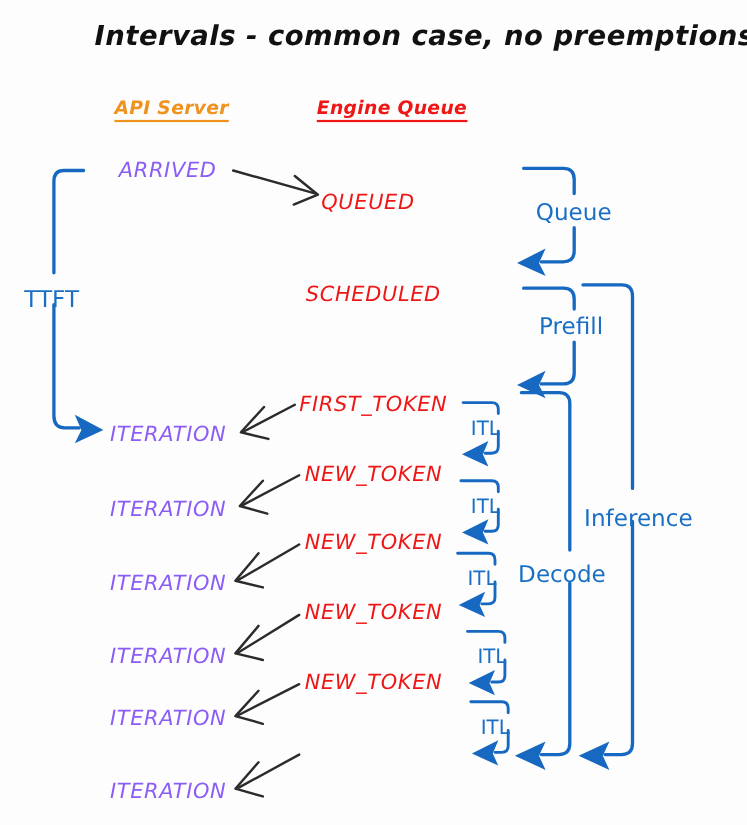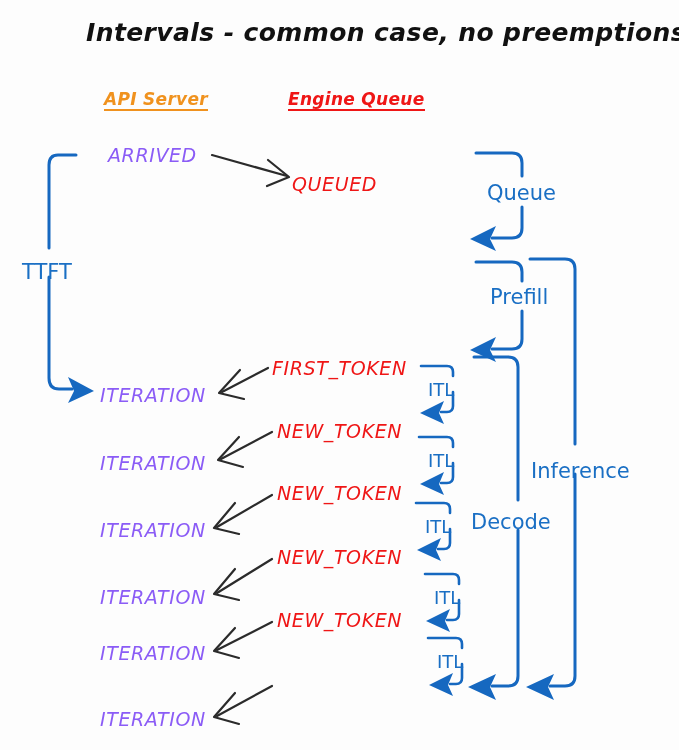--- a/index.html
+++ b/index.html
@@ -207,20 +207,21 @@
 
   <div class="txt state-orange" style="left:108px; top:146px;">ARRIVED</div>
   <div class="txt state-orange" style="left:100px; top:386px;">ITERATION</div>
   <div class="txt state-orange" style="left:100px; top:454px;">ITERATION</div>
   <div class="txt state-orange" style="left:100px; top:521px;">ITERATION</div>
   <div class="txt state-orange" style="left:100px; top:588px;">ITERATION</div>
   <div class="txt state-orange" style="left:100px; top:644px;">ITERATION</div>
   <div class="txt state-orange" style="left:100px; top:710px;">ITERATION</div>
 
   <div class="txt state-red" style="left:292px; top:159px;margin-top:16px;">QUEUED</div>
+  <div class="txt state-red" style="left:278px; top:259px;">SCHEDULED</div>
   <div class="txt state-red" style="left:272px; top:359px;">FIRST_TOKEN</div>
   <div class="txt state-red" style="left:277px; top:422px;">NEW_TOKEN</div>
   <div class="txt state-red" style="left:277px; top:484px;">NEW_TOKEN</div>
   <div class="txt state-red" style="left:277px; top:548px;">NEW_TOKEN</div>
   <div class="txt state-red" style="left:277px; top:611px;">NEW_TOKEN</div>
 
   <div class="txt blue-label" style="left:22px; top:262px;">TTFT</div>
   <div class="txt blue-label" style="left:487px; top:183px;">Queue</div>
   <div class="txt blue-label" style="left:490px; top:287px;">Prefill</div>
   <div class="txt blue-label" style="left:471px; top:512px;">Decode</div>

